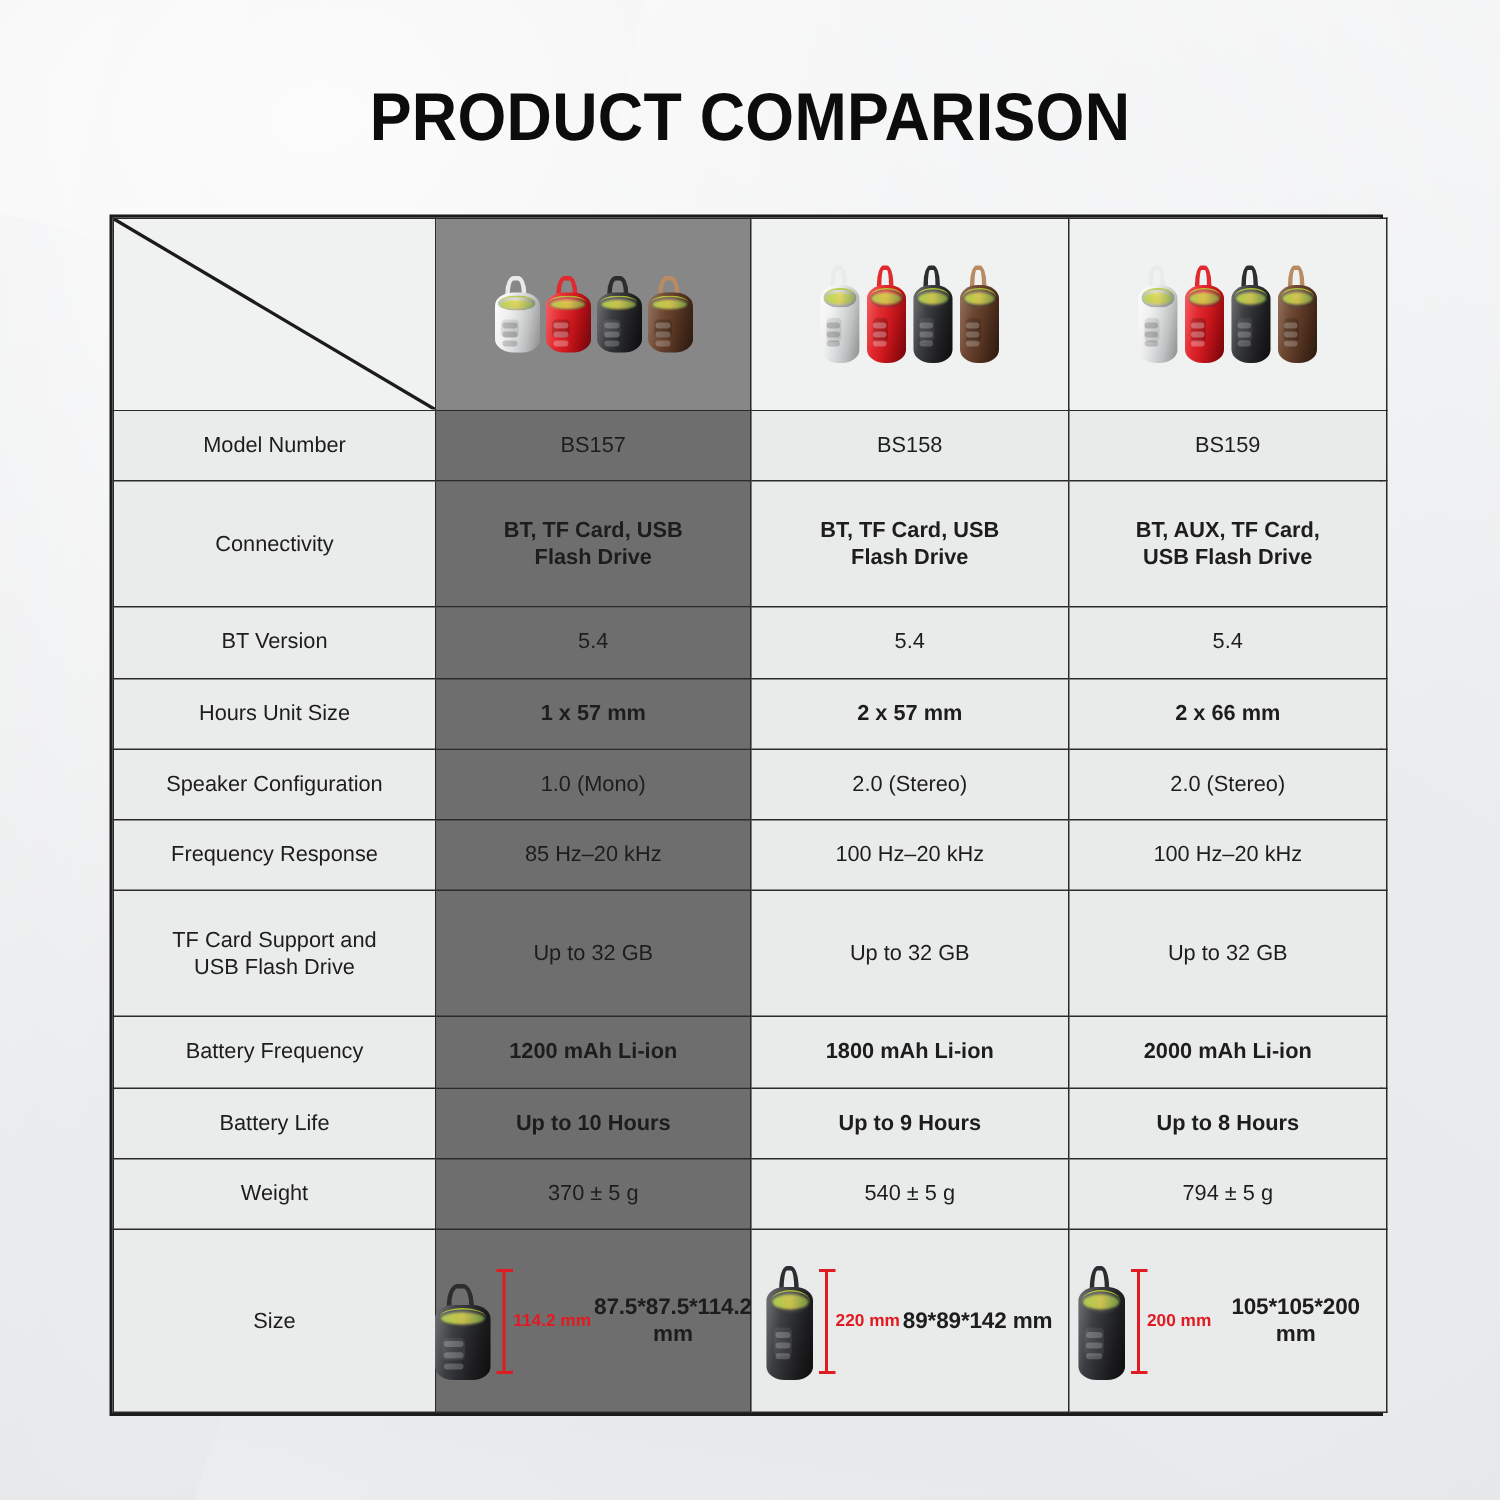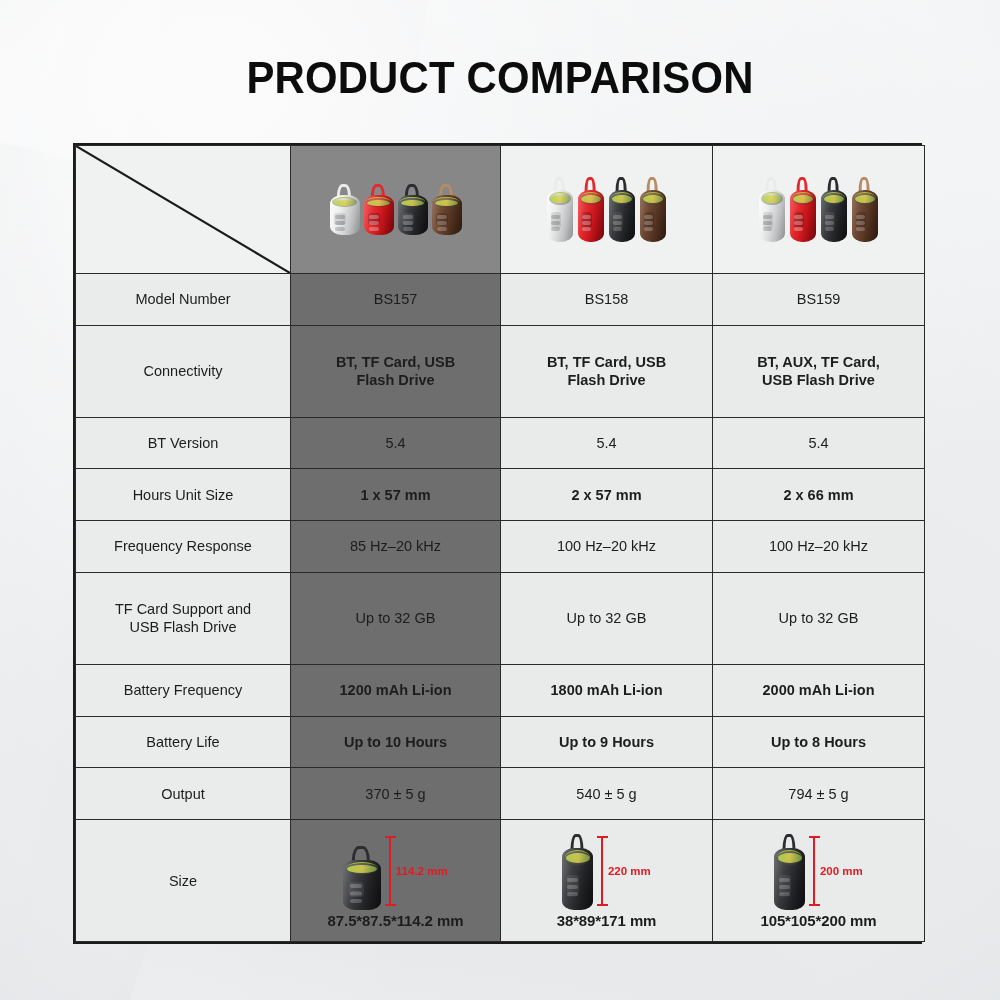--- a/index.html
+++ b/index.html
@@ -219,21 +219,20 @@
   td.bold { font-weight: 700; }
 
   tr.r-size td { height: 122px; }
 
   
   .size-cell {
     position: relative;
     width: 100%;
     height: 100%;
     display: flex;
-    flex-direction: column;
     align-items: center;
     justify-content: center;
     gap: 2px;
   }
   .size-fig {
     position: relative;
     display: flex;
     align-items: flex-end;
     justify-content: center;
     gap: 8px;
@@ -454,20 +453,26 @@
           <td class="val-light">5.4</td>
           <td class="val-light">5.4</td>
         </tr>
         <tr>
           <td class="lbl">Hours Unit Size</td>
           <td class="val-dark bold">1 x 57 mm</td>
           <td class="val-light bold">2 x 57 mm</td>
           <td class="val-light bold">2 x 66 mm</td>
         </tr>
         <tr>
+          <td class="lbl">Speaker Configuration</td>
+          <td class="val-dark">1.0 (Mono)</td>
+          <td class="val-light">2.0 (Stereo)</td>
+          <td class="val-light">2.0 (Stereo)</td>
+        </tr>
+        <tr>
           <td class="lbl">Frequency Response</td>
           <td class="val-dark">85 Hz–20 kHz</td>
           <td class="val-light">100 Hz–20 kHz</td>
           <td class="val-light">100 Hz–20 kHz</td>
         </tr>
         <tr>
           <td class="lbl">TF Card Support and<br>USB Flash Drive</td>
           <td class="val-dark">Up to 32 GB</td>
           <td class="val-light">Up to 32 GB</td>
           <td class="val-light">Up to 32 GB</td>
@@ -478,21 +483,21 @@
           <td class="val-light bold">1800 mAh Li-ion</td>
           <td class="val-light bold">2000 mAh Li-ion</td>
         </tr>
         <tr>
           <td class="lbl">Battery Life</td>
           <td class="val-dark bold">Up to 10 Hours</td>
           <td class="val-light bold">Up to 9 Hours</td>
           <td class="val-light bold">Up to 8 Hours</td>
         </tr>
         <tr>
-          <td class="lbl">Output</td>
+          <td class="lbl">Weight</td>
           <td class="val-dark">370 ± 5 g</td>
           <td class="val-light">540 ± 5 g</td>
           <td class="val-light">794 ± 5 g</td>
         </tr>
         <tr class="r-size">
           <td class="lbl">Size</td>
           <td class="val-dark">
             <div class="size-cell">
               <div class="size-fig">
                 <div class="spk" style="width: 37.5px; height: 63.75px;">
@@ -524,21 +529,21 @@
                     <div class="panel" style="background: rgba(255, 255, 255, 0.07);"></div>
                     <div class="btns" style="background: rgba(255, 255, 255, 0.22); box-shadow: rgba(255, 255, 255, 0.22) 0px 7.08px 0px, rgba(255, 255, 255, 0.22) 0px 14.16px 0px;"></div>
                     <div class="shade"></div>
                   </div>
                 </div>
                 <div class="dim-bracket">
                   <div class="bar"></div>
                   <span class="dim-label">220 mm</span>
                 </div>
               </div>
-              <div class="size-caption">38*89*171 mm</div>
+              <div class="size-caption">89*89*142 mm</div>
             </div>
           </td>
           <td class="val-light">
             <div class="size-cell">
               <div class="size-fig">
                 <div class="spk" style="width: 30.68px; height: 75.638px;">
                   <div class="strap" style="width: 12.98px; height: 25.96px; top: 0px; border-width: 3.54px; border-color: rgb(44, 45, 48);"></div>
                   <div class="body" style="width: 30.68px; height: 61.36px; margin-top: 14.278px; background: linear-gradient(103deg, rgb(74, 76, 79), rgb(40, 41, 44) 55%, rgb(18, 18, 20));">
                     <div class="rim"></div>
                     <div class="glow"></div>

